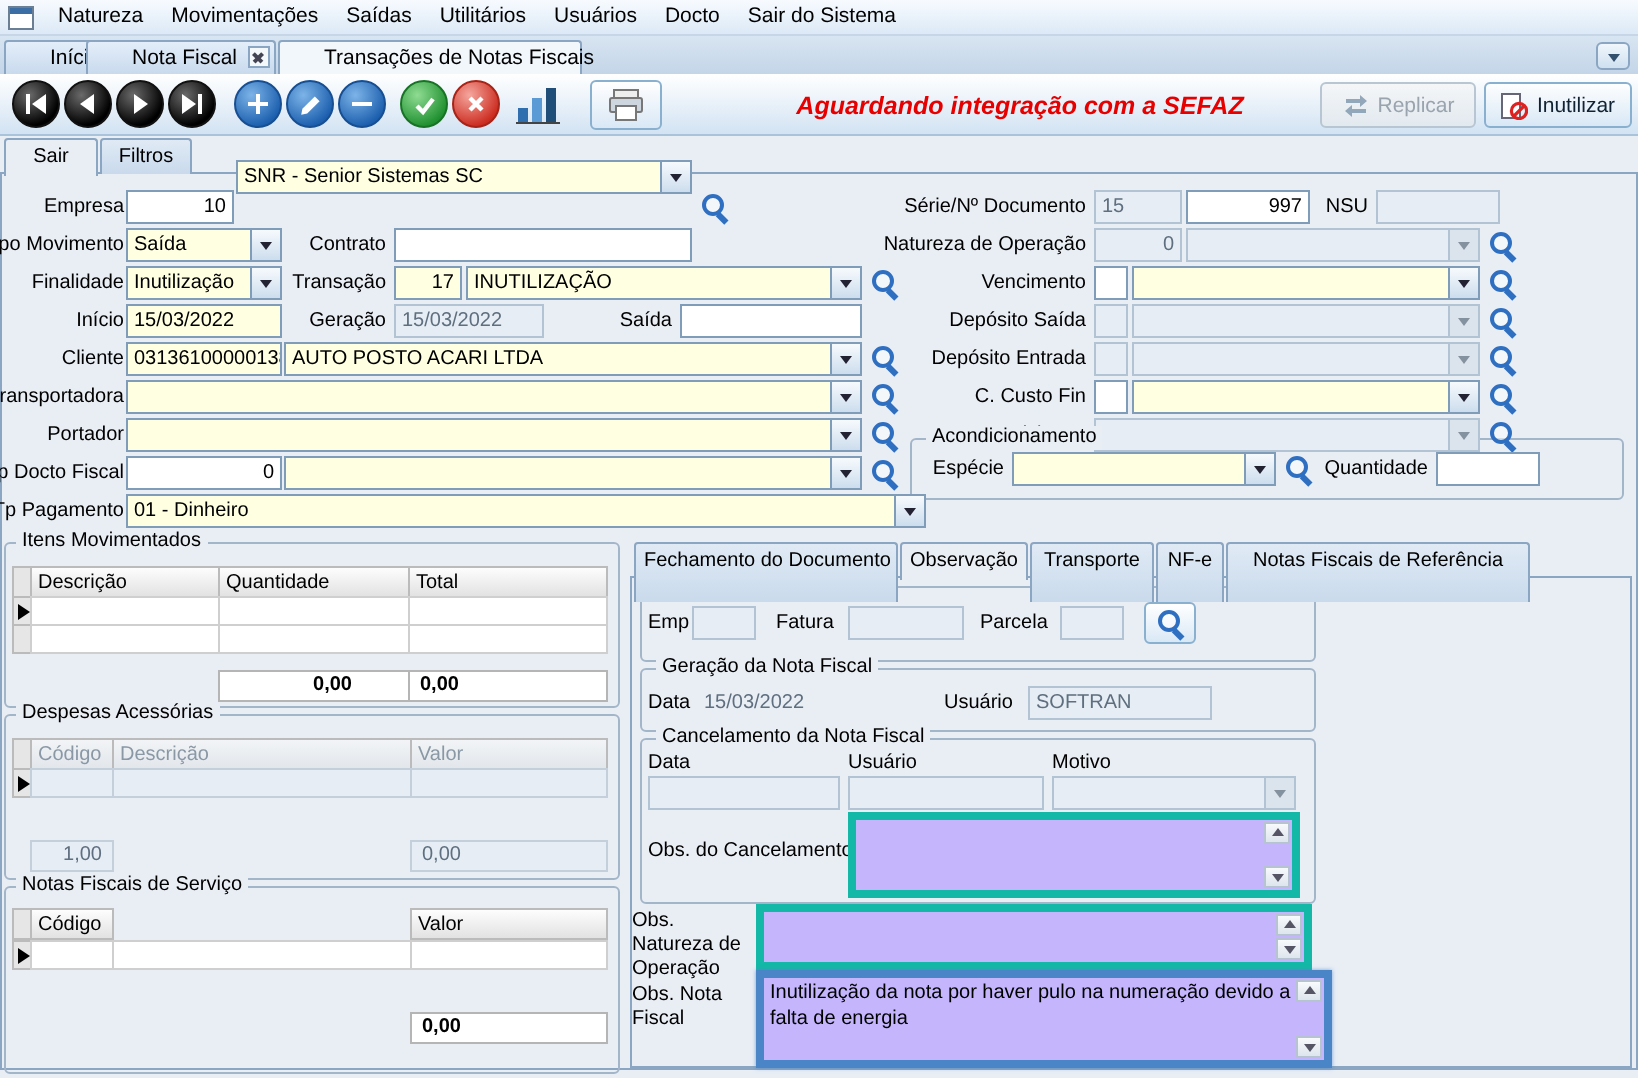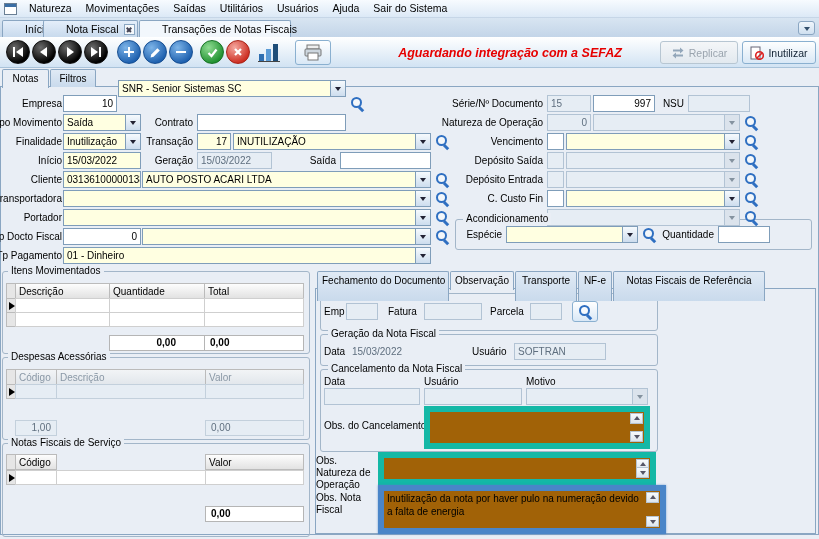--- a/index.html
+++ b/index.html
@@ -61,21 +61,21 @@
 .tc.ds2{background:#e6edf4;border-color:#c3d0dc}
 .selc{position:absolute;background:#e6e6e6;border:1px solid #bbb;z-index:2}
 .marker{position:absolute;left:2px;top:3px;width:0;height:0;border-left:6px solid #000;border-top:4px solid transparent;border-bottom:4px solid transparent}
 .ftr{position:absolute;height:16px;line-height:14px;border:1px solid #b5b5b5;background:#fff;font-weight:bold;padding:0 5px;z-index:2;white-space:nowrap}
 .ftr.ds2{background:#e6edf4;border-color:#c3d0dc;color:#5f6f7f;font-weight:normal}
 
 .dtab{position:absolute;top:271px;height:30px;line-height:17px;text-align:center;border:1px solid #8aa6c2;border-bottom:none;border-radius:2px 2px 0 0;background:linear-gradient(#e0eaf5,#c9daec);white-space:nowrap;z-index:3;padding:0 4px;overflow:hidden}
 .dtab.active{background:#e9eef5;height:19px}
 .dpanel{position:absolute;left:315px;top:288px;width:501px;height:246px;border:1px solid #8aa6c2;background:#e9eef5;z-index:1}
 
-.txta{position:absolute;border:6px solid #14b8a6;background:#a16207;z-index:2}
+.txta{position:absolute;border:4px solid #14b8a6;background:#c4b5fd;z-index:2}
 .txta.focus{border-color:#4a85c8;box-shadow:0 0 2px rgba(74,133,200,.7)}
 .txta .txt{position:absolute;left:3px;top:1px;right:16px;bottom:1px;line-height:13px;overflow:hidden}
 .sb{position:absolute;right:1px;width:13px;height:11px;background:linear-gradient(#f8fafc,#dde5ed);border:1px solid #b6c4d2;z-index:3}
 .sb.up{top:1px}.sb.dn{bottom:1px}
 .sb::after{content:"";position:absolute;left:3px;width:0;height:0;border:3px solid transparent}
 .sb.up::after{top:2px;border-bottom:4px solid #556;border-top:none}
 .sb.dn::after{top:3px;border-top:4px solid #556;border-bottom:none}
 .dstext{color:#5f6f7f}
 </style>
 </head>
@@ -83,21 +83,21 @@
 
 <div class="app">
 
   <div class="menubar">
     <span class="appicon"></span>
     <span class="menu-item">Natureza</span>
     <span class="menu-item">Movimentações</span>
     <span class="menu-item">Saídas</span>
     <span class="menu-item">Utilitários</span>
     <span class="menu-item">Usuários</span>
-    <span class="menu-item">Ajuda</span>
+    <span class="menu-item">Docto</span>
     <span class="menu-item">Sair do Sistema</span>
   </div>
 
   <div class="tabbar">
     <div class="tab" style="left:2px;width:40px"><span>Início</span></div>
     <div class="tab" style="left:43px;width:95px"><span>Nota Fiscal</span><span class="tabclose"></span></div>
     <div class="tab active" style="left:139px;width:152px"><span>Transações de Notas Fiscais</span></div>
     <div class="chevbtn"></div>
   </div>
 
@@ -174,21 +174,21 @@
     <button class="btn" style="left:742px;width:74px">
       <svg width="14" height="14" viewBox="0 0 14 14">
           <rect x="1" y="1" width="9" height="12" fill="#fff" stroke="#667"></rect>
           <circle cx="9.5" cy="9.5" r="3.8" fill="none" stroke="#d22" stroke-width="1.6"></circle>
           <line x1="7" y1="12" x2="12" y2="7" stroke="#d22" stroke-width="1.6"></line>
         </svg>
       <span>Inutilizar</span>
     </button>
   </div>
 
-  <div class="subtab active" style="left:2px;width:47px">Notas</div>
+  <div class="subtab active" style="left:2px;width:47px">Sair</div>
   <div class="subtab" style="left:50px;width:46px">Filtros</div>
   <div class="mainpanel"></div>
 
   <div class="lbl" style="right:757px;top:95px">Empresa</div>
   <div class="fld rt" style="left:63px;top:95px;width:54px">10</div>
   <div class="fld yl combo" style="left:118px;top:80px;width:228px"><span class="cval">SNR - Senior Sistemas SC</span><span class="arr"></span></div>
   <span class="mag" style="left:350px;top:96px"></span>
 
   <div class="lbl" style="right:757px;top:114px">Tipo Movimento</div>
   <div class="fld yl combo" style="left:63px;top:114px;width:78px"><span class="cval">Saída</span><span class="arr"></span></div>
@@ -227,21 +227,21 @@
   <span class="mag" style="left:435px;top:210px"></span>
 
   <div class="lbl" style="right:757px;top:228px">Tp Docto Fiscal</div>
   <div class="fld rt" style="left:63px;top:228px;width:78px">0</div>
   <div class="fld yl combo" style="left:142px;top:228px;width:289px">
       <span class="arr"></span>
     </div>
   <span class="mag" style="left:435px;top:229px"></span>
 
   <div class="lbl" style="right:757px;top:247px">Tp Pagamento</div>
-  <div class="fld yl combo" style="left:63px;top:247px;width:368px"><span class="cval">01 - Dinheiro</span><span class="arr"></span></div>
+  <div class="fld yl combo" style="left:63px;top:247px;width:400px"><span class="cval">01 - Dinheiro</span><span class="arr"></span></div>
 
   <div class="lbl" style="right:276px;top:95px">Série/Nº Documento</div>
   <div class="fld ds" style="left:547px;top:95px;width:44px">15</div>
   <div class="fld rt" style="left:593px;top:95px;width:62px">997</div>
   <div class="lbl" style="right:135px;top:95px">NSU</div>
   <div class="fld ds" style="left:688px;top:95px;width:62px"></div>
 
   <div class="lbl" style="right:276px;top:114px">Natureza de Operação</div>
   <div class="fld ds rt" style="left:547px;top:114px;width:44px">0</div>
   <div class="fld ds combo" style="left:593px;top:114px;width:147px">

